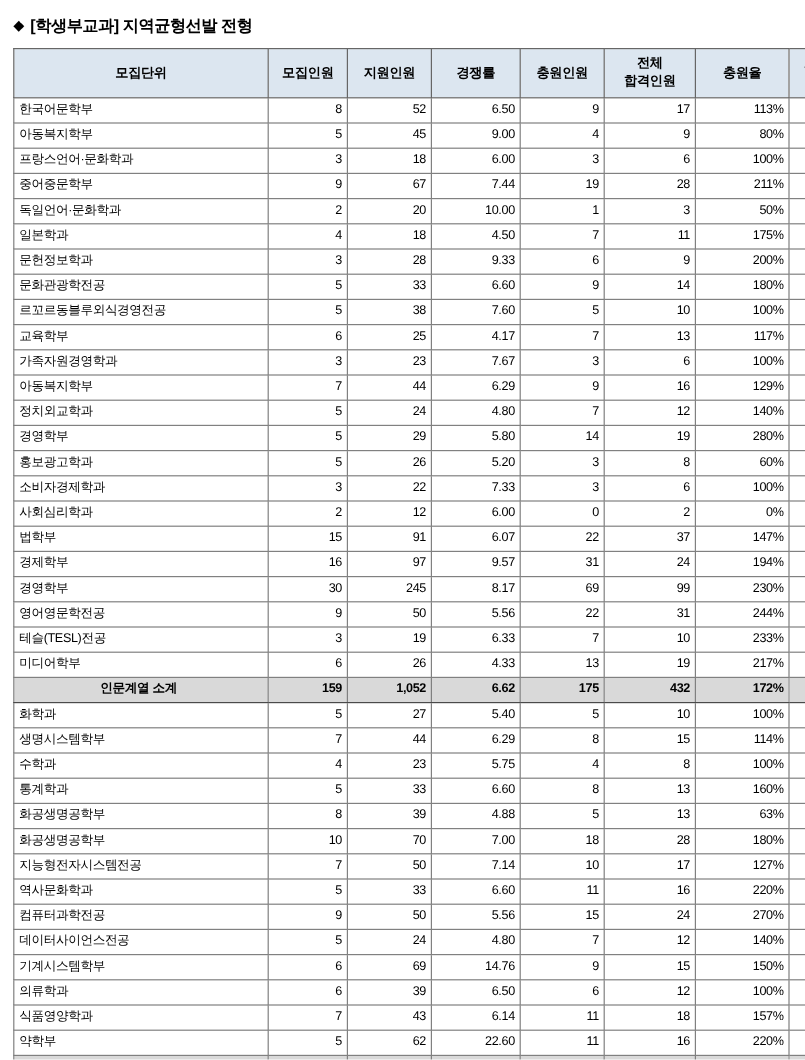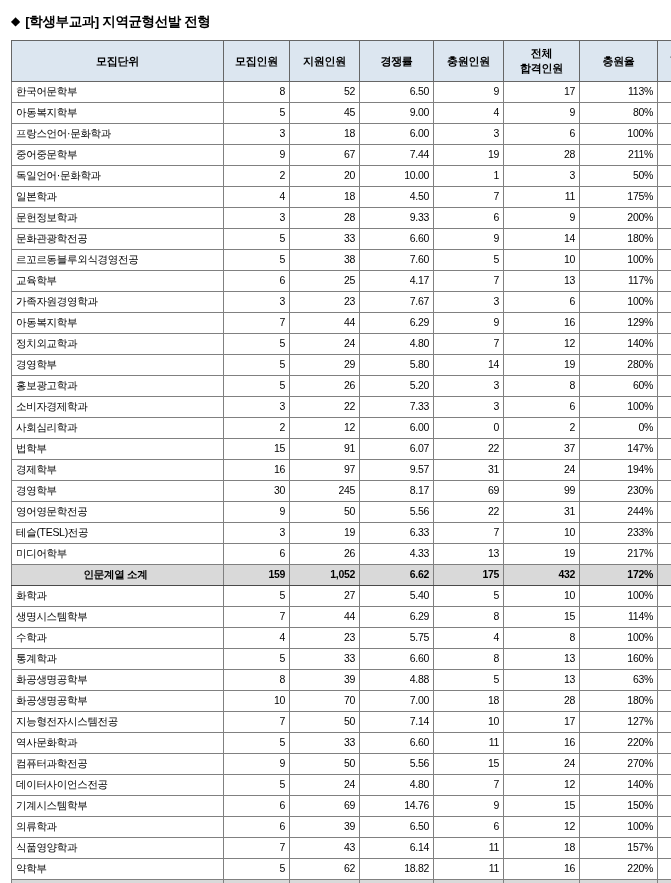--- a/index.html
+++ b/index.html
@@ -525,21 +525,21 @@
             <td class="num">6.14</td>
             <td class="num">11</td>
             <td class="num">18</td>
             <td class="num">157%</td>
             <td class="num">1.85</td>
           </tr>
           <tr>
             <td class="unit">약학부</td>
             <td class="num">5</td>
             <td class="num">62</td>
-            <td class="num">18.82</td>
+            <td class="num">22.60</td>
             <td class="num">11</td>
             <td class="num">16</td>
             <td class="num">220%</td>
             <td class="num">1.10</td>
           </tr>
           <tr class="subtotal">
             <td class="unit">자연계열 소계</td>
             <td class="num">89</td>
             <td class="num">606</td>
             <td class="num">6.81</td>

